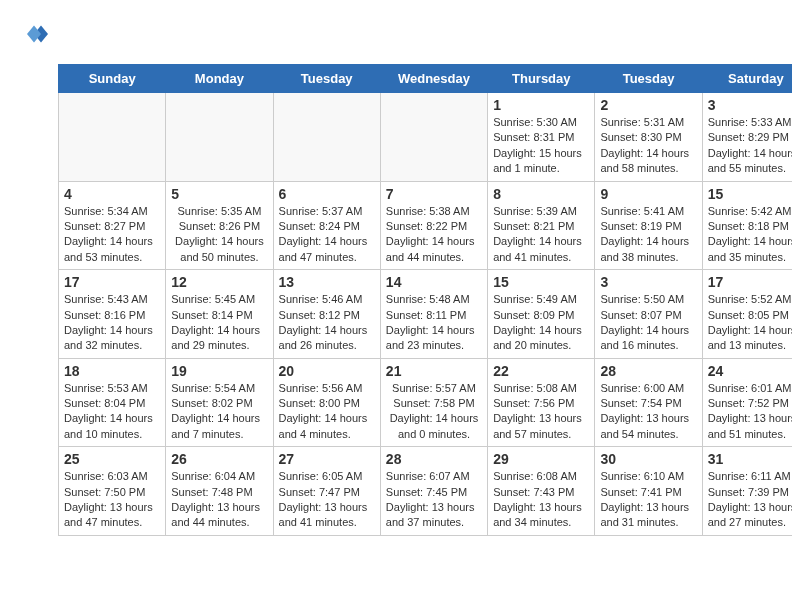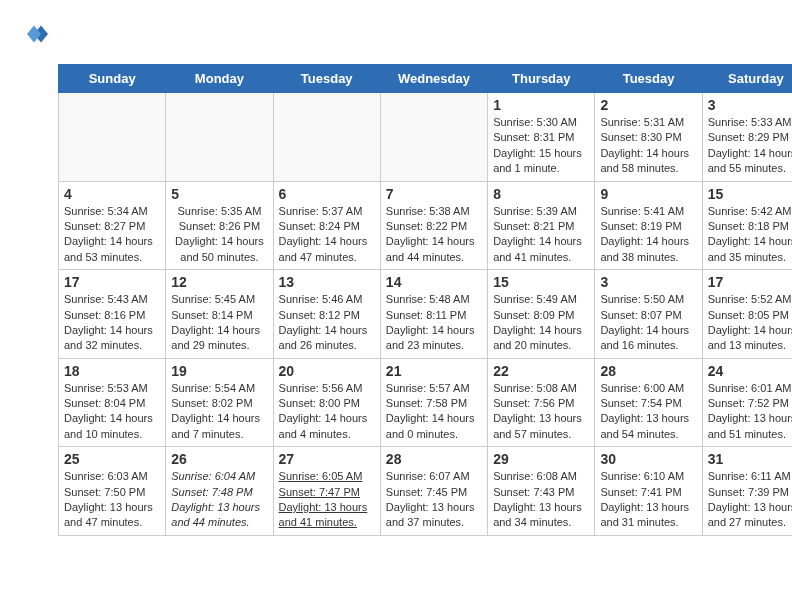--- a/index.html
+++ b/index.html
@@ -256,21 +256,21 @@
         </td>
         <td>
           <span class="day-num">20</span>
           <div class="day-info" style="white-space: pre-line;">Sunrise: 5:56 AM
 Sunset: 8:00 PM
 Daylight: 14 hours
 and 4 minutes.</div>
         </td>
         <td>
           <span class="day-num">21</span>
-          <div class="day-info" style="white-space: pre-line;">Sunrise: 5:57 AM
+          <div class="day-info" style="white-space: pre-line; text-align: center;">Sunrise: 5:57 AM
 Sunset: 7:58 PM
 Daylight: 14 hours
 and 0 minutes.</div>
         </td>
         <td>
           <span class="day-num">22</span>
           <div class="day-info" style="white-space: pre-line;">Sunrise: 5:08 AM
 Sunset: 7:56 PM
 Daylight: 13 hours
 and 57 minutes.</div>
@@ -293,28 +293,28 @@
       <tr>
         <td>
           <span class="day-num">25</span>
           <div class="day-info" style="white-space: pre-line;">Sunrise: 6:03 AM
 Sunset: 7:50 PM
 Daylight: 13 hours
 and 47 minutes.</div>
         </td>
         <td>
           <span class="day-num">26</span>
-          <div class="day-info" style="white-space: pre-line; font-style: italic;">Sunrise: 6:04 AM
+          <div class="day-info" style="white-space: pre-line;">Sunrise: 6:04 AM
 Sunset: 7:48 PM
 Daylight: 13 hours
 and 44 minutes.</div>
         </td>
         <td>
           <span class="day-num">27</span>
-          <div class="day-info" style="white-space: pre-line; text-decoration: underline;">Sunrise: 6:05 AM
+          <div class="day-info" style="white-space: pre-line;">Sunrise: 6:05 AM
 Sunset: 7:47 PM
 Daylight: 13 hours
 and 41 minutes.</div>
         </td>
         <td>
           <span class="day-num">28</span>
           <div class="day-info" style="white-space: pre-line;">Sunrise: 6:07 AM
 Sunset: 7:45 PM
 Daylight: 13 hours
 and 37 minutes.</div>

